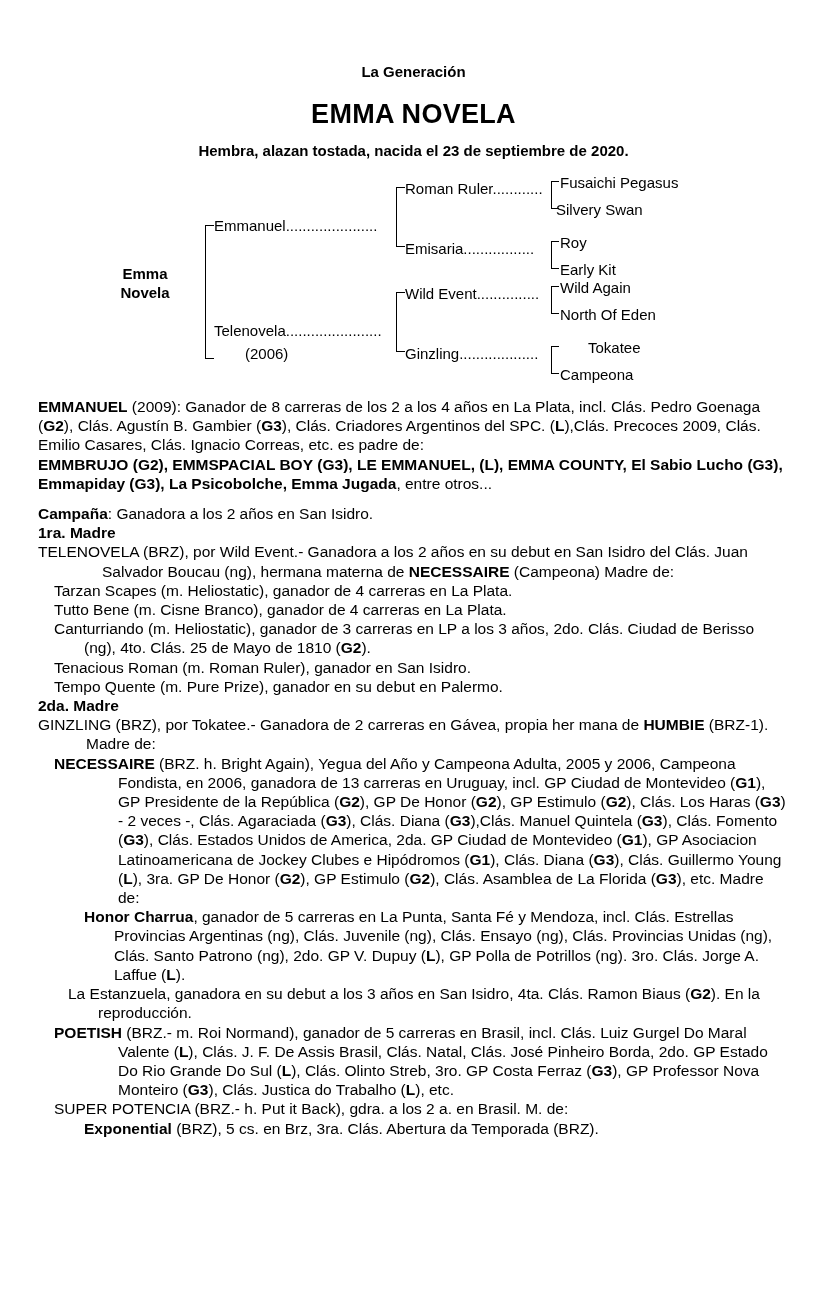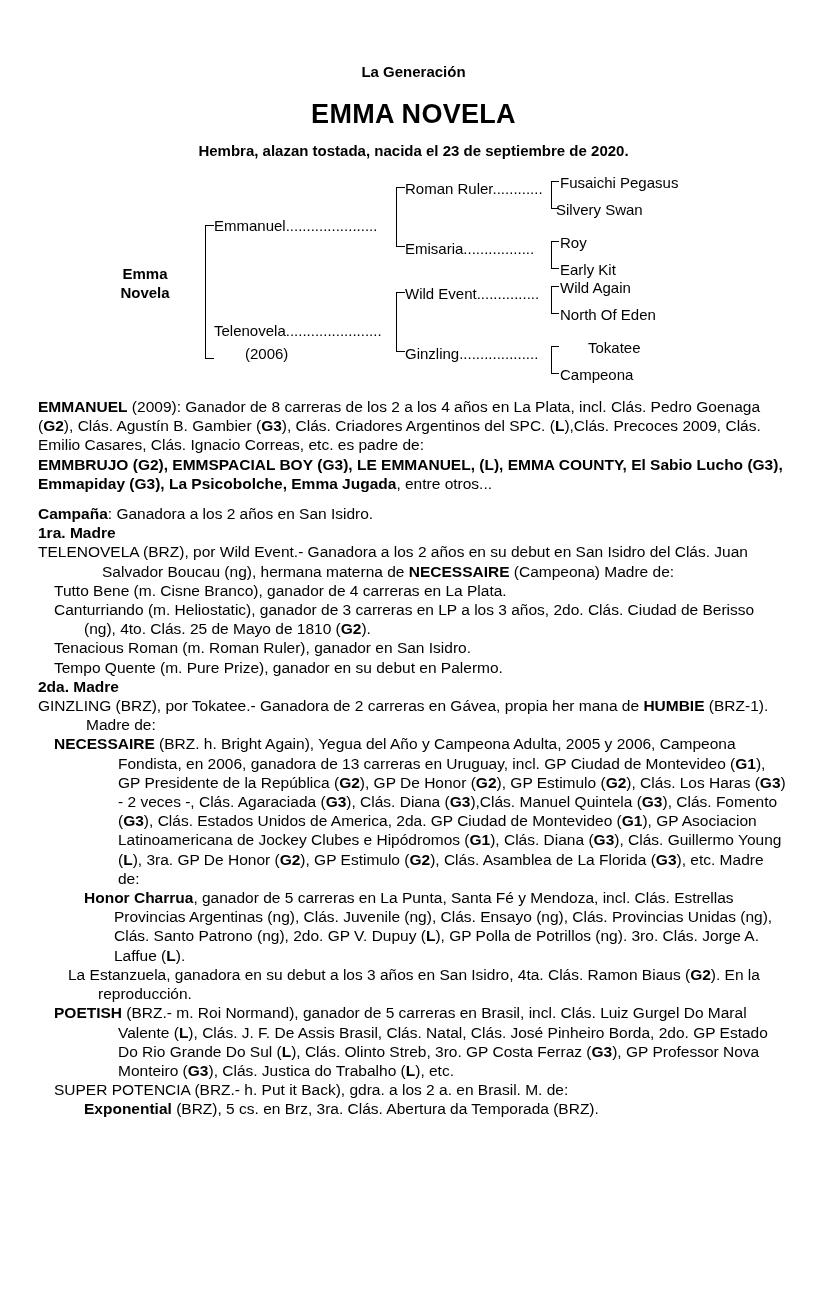--- a/index.html
+++ b/index.html
@@ -145,20 +145,21 @@
     <p class="blk hang-0"><b>EMMBRUJO</b> <b>(G2)</b><b>, </b><b>EMMSPACIAL BOY</b> <b>(G3)</b><b>, </b><b>LE EMMANUEL</b><b>, </b><b>(L)</b><b>, </b><b>EMMA COUNTY</b><b>, </b><b>El Sabio Lucho</b> <b>(G3)</b><b>, </b><b>Emmapiday</b> <b>(G3)</b><b>, </b><b>La Psicobolche</b><b>, </b><b>Emma Jugada</b><span>, entre otros...</span></p>
 
     <div class="gap"></div>
 
     <p class="blk hang-0"><b class="lbl">Campaña</b><span>: Ganadora a los 2 años en San Isidro.</span></p>
 
     <p class="blk hang-0"><b>1ra. Madre</b></p>
 
     <p class="blk h2"><span>TELENOVELA (BRZ), por Wild Event.- Ganadora a los 2 años en su debut en San Isidro del Clás. Juan Salvador Boucau (ng), hermana materna de </span><b>NECESSAIRE</b><span> (Campeona) Madre de:</span></p>
 
+    <p class="blk h3 ind-16"><span>Tarzan Scapes (m. Heliostatic), ganador de 4 carreras en La Plata.</span></p>
     <p class="blk h3 ind-16"><span>Tutto Bene (m. Cisne Branco), ganador de 4 carreras en La Plata.</span></p>
     <p class="blk h3 ind-16"><span>Canturriando (m. Heliostatic), ganador de 3 carreras en LP a los 3  años, 2do. Clás. Ciudad de Berisso (ng), 4to. Clás. 25 de Mayo de 1810 (</span><b>G2</b><span>).</span></p>
     <p class="blk h3 ind-16"><span>Tenacious Roman (m. Roman Ruler), ganador en San Isidro.</span></p>
     <p class="blk h3 ind-16"><span>Tempo Quente (m. Pure Prize), ganador en su debut en Palermo.</span></p>
 
     <p class="blk hang-0"><b>2da. Madre</b></p>
 
     <p class="blk h1"><span>GINZLING (BRZ), por Tokatee.- Ganadora de 2 carreras en Gávea, propia her mana de </span><b>HUMBIE</b><span> (BRZ-1). Madre de:</span></p>
 
     <p class="blk h2 ind-16"><b>NECESSAIRE</b><span> (BRZ. h. Bright Again), Yegua del Año y Campeona Adulta, 2005 y 2006, Campeona Fondista, en 2006, ganadora de 13 carreras en Uruguay, incl. GP Ciudad de Montevideo (</span><b>G1</b><span>), GP Presidente de la República (</span><b>G2</b><span>), GP De Honor (</span><b>G2</b><span>), GP Estimulo (</span><b>G2</b><span>), Clás. Los Haras (</span><b>G3</b><span>) - 2 veces -, Clás. Agaraciada (</span><b>G3</b><span>), Clás. Diana (</span><b>G3</b><span>),Clás. Manuel Quintela (</span><b>G3</b><span>), Clás. Fomento (</span><b>G3</b><span>), Clás. Estados Unidos de America, 2da. GP Ciudad de Montevideo (</span><b>G1</b><span>), GP Asociacion Latinoamericana de Jockey Clubes e Hipódromos (</span><b>G1</b><span>), Clás. Diana (</span><b>G3</b><span>), Clás. Guillermo Young (</span><b>L</b><span>), 3ra. GP De Honor (</span><b>G2</b><span>), GP Estimulo (</span><b>G2</b><span>), Clás. Asamblea de La Florida (</span><b>G3</b><span>), etc. Madre de:</span></p>

